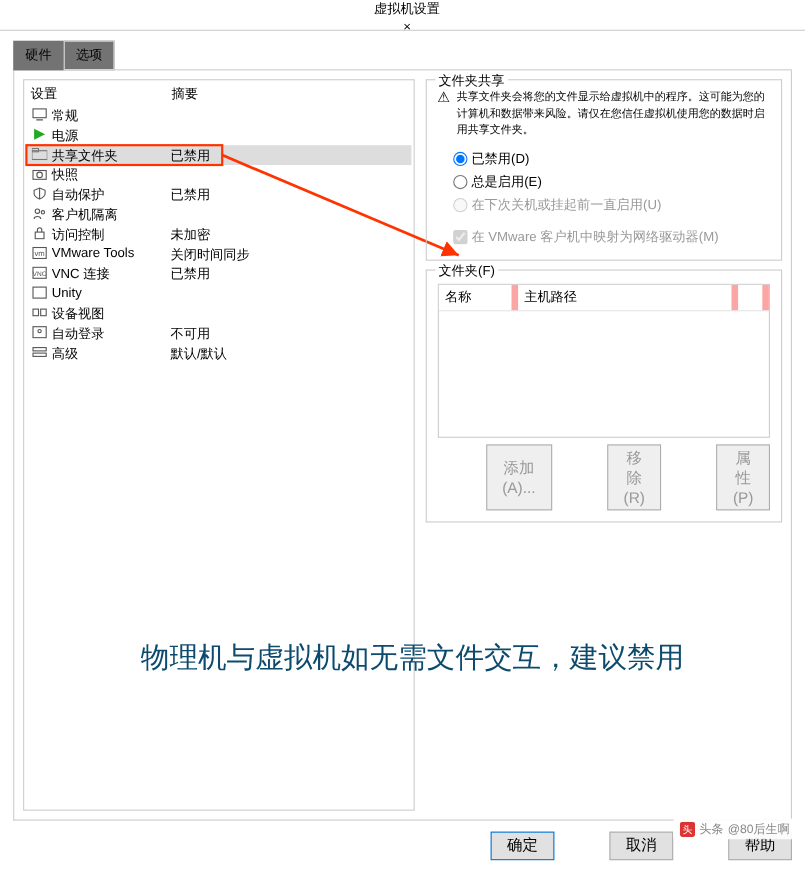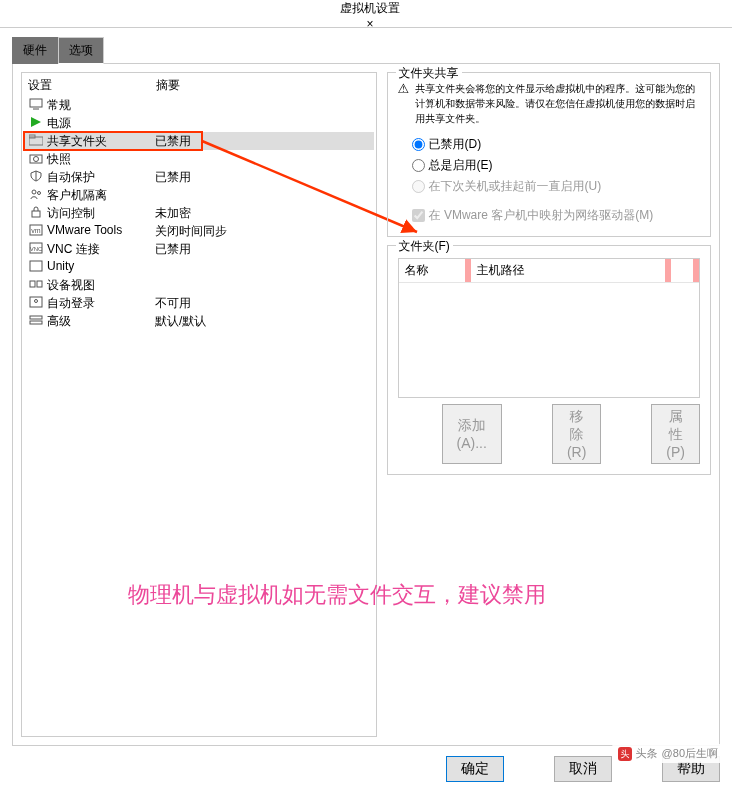--- a/index.html
+++ b/index.html
@@ -38,21 +38,21 @@
 .fn { width: 72px; }
 .fp { flex: 1; }
 .fc { width: 28px; text-align: center; }
 .folder-blank { height: 114px; }
 .folder-btns { display: flex; justify-content: flex-end; gap: 6px; margin-top: 6px; }
 .btn { border: 1px solid #adadad; background: #e1e1e1; padding: 3px 14px; cursor: pointer; font-size: 14px; font-family: inherit; margin-left: 44px; }
 .btn:disabled { color: #999; background: #efefef; cursor: default; }
 .btn.primary { border-color: #0078d7; }
 .bottom-buttons { display: flex; justify-content: flex-end; gap: 6px; padding: 6px 12px 0 0; }
 .watermark { position: absolute; bottom: 34px; right: 8px; font-size: 11px; color: #888; display: flex; align-items: center; gap: 4px; background: rgba(255,255,255,0.9); padding: 2px 6px; border-radius: 3px; }
-.annotation { position: absolute; font-size: 22px; color: #ec4899; font-weight: 500; }
+.annotation { position: absolute; font-size: 26px; color: #0c4a6e; font-weight: 500; }
 input[type=radio], input[type=checkbox] { margin: 0; }
 svg.mini { width: 14px; height: 12px; }
 </style>
 </head>
 <body>
 
 <div class="titlebar">
   <span class="title">虚拟机设置</span>
   <div class="close">
       <span>×</span>

